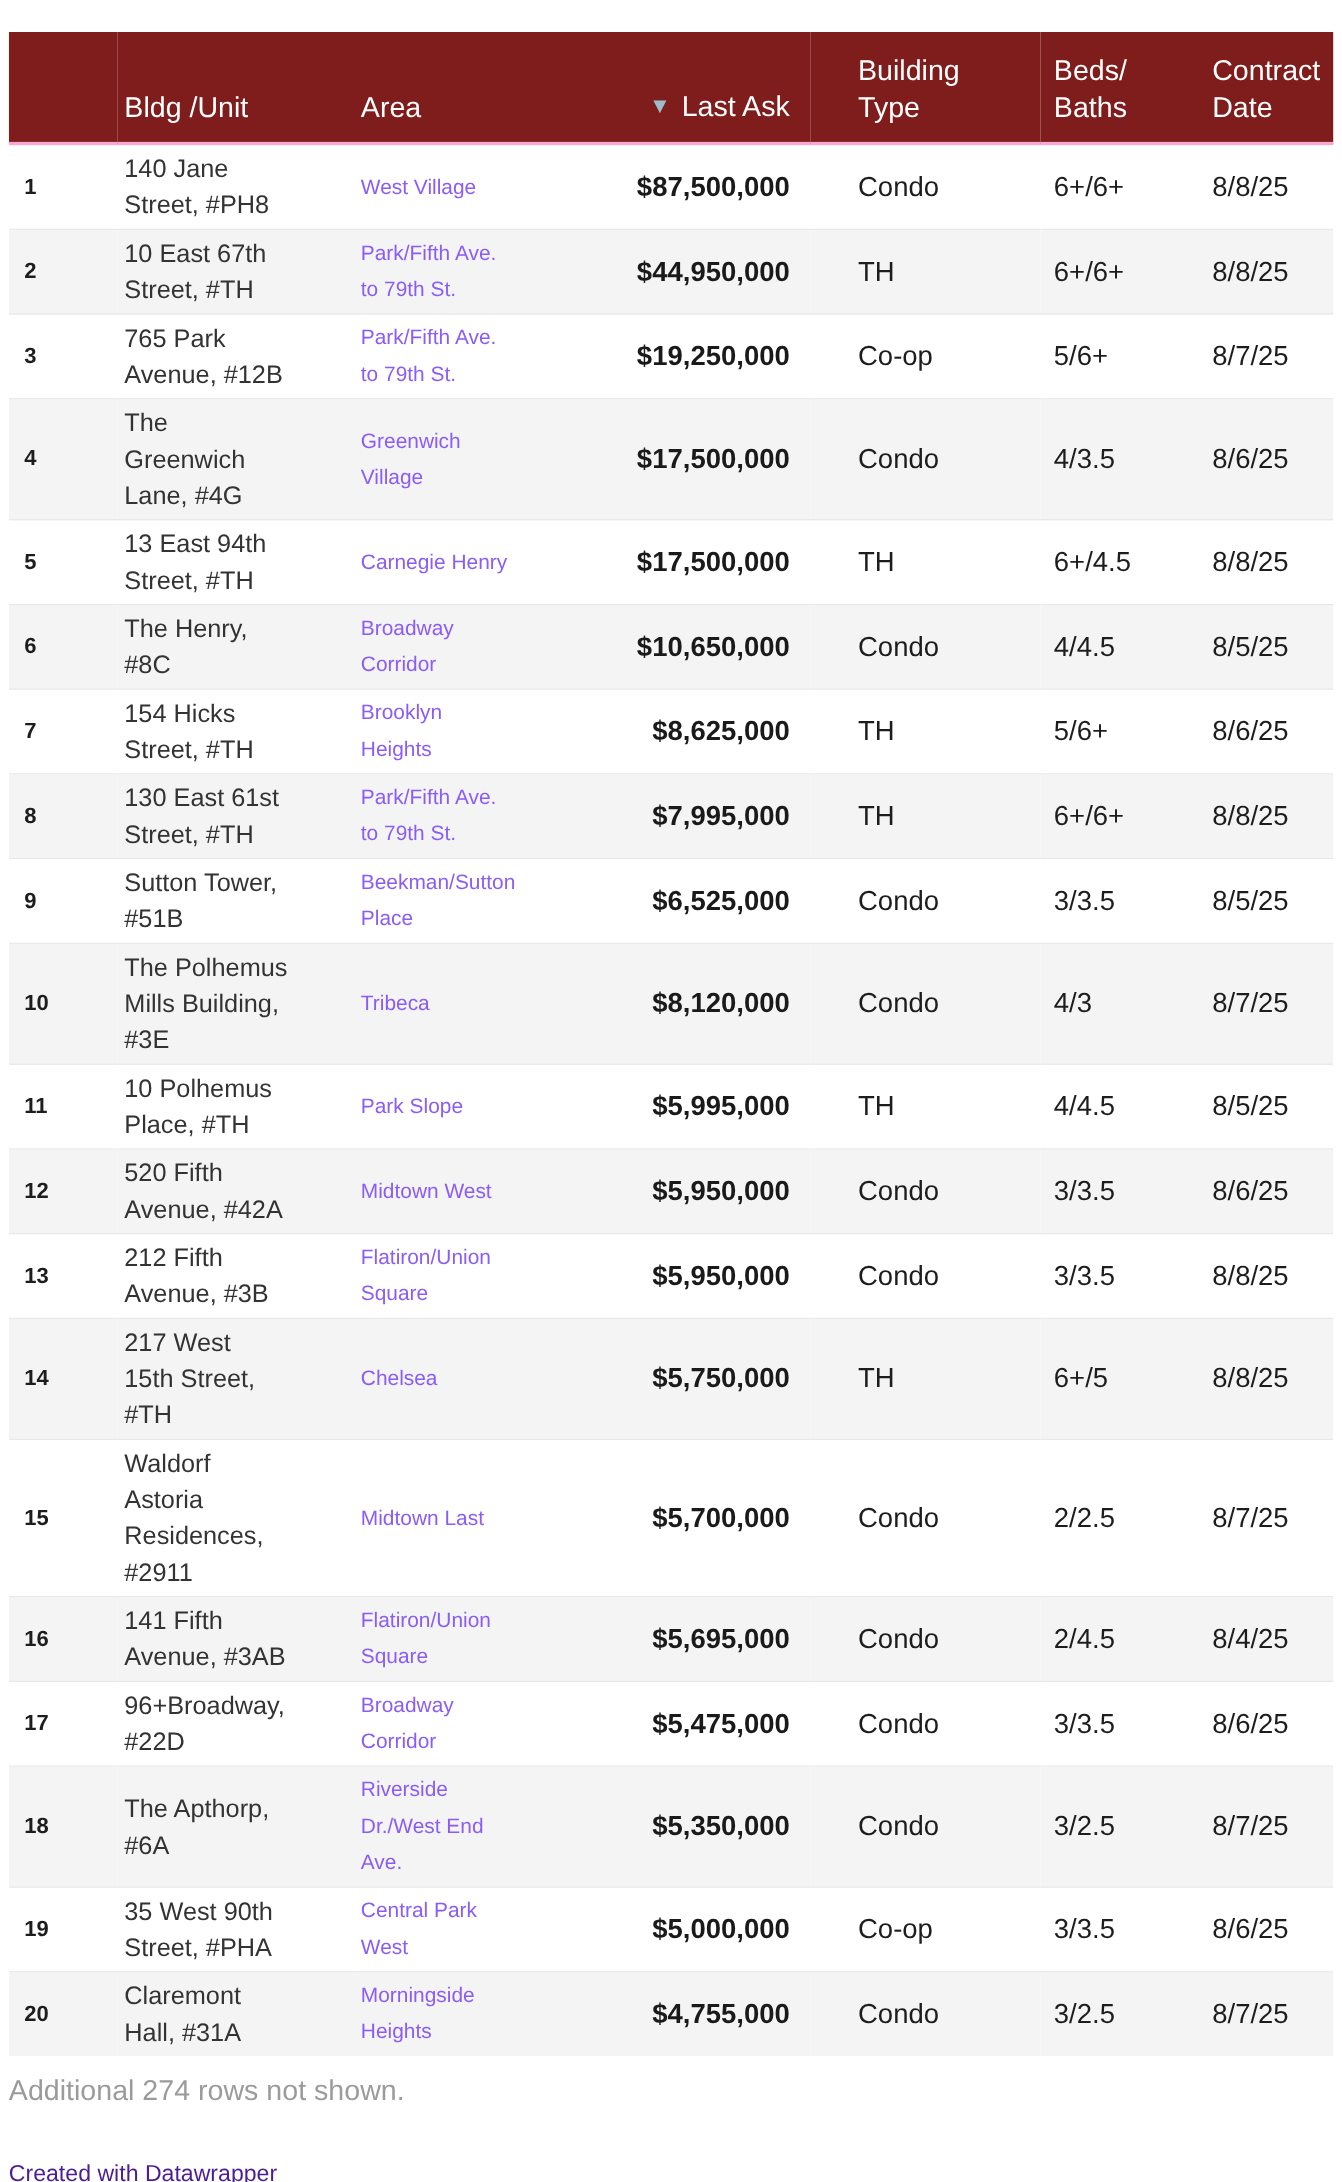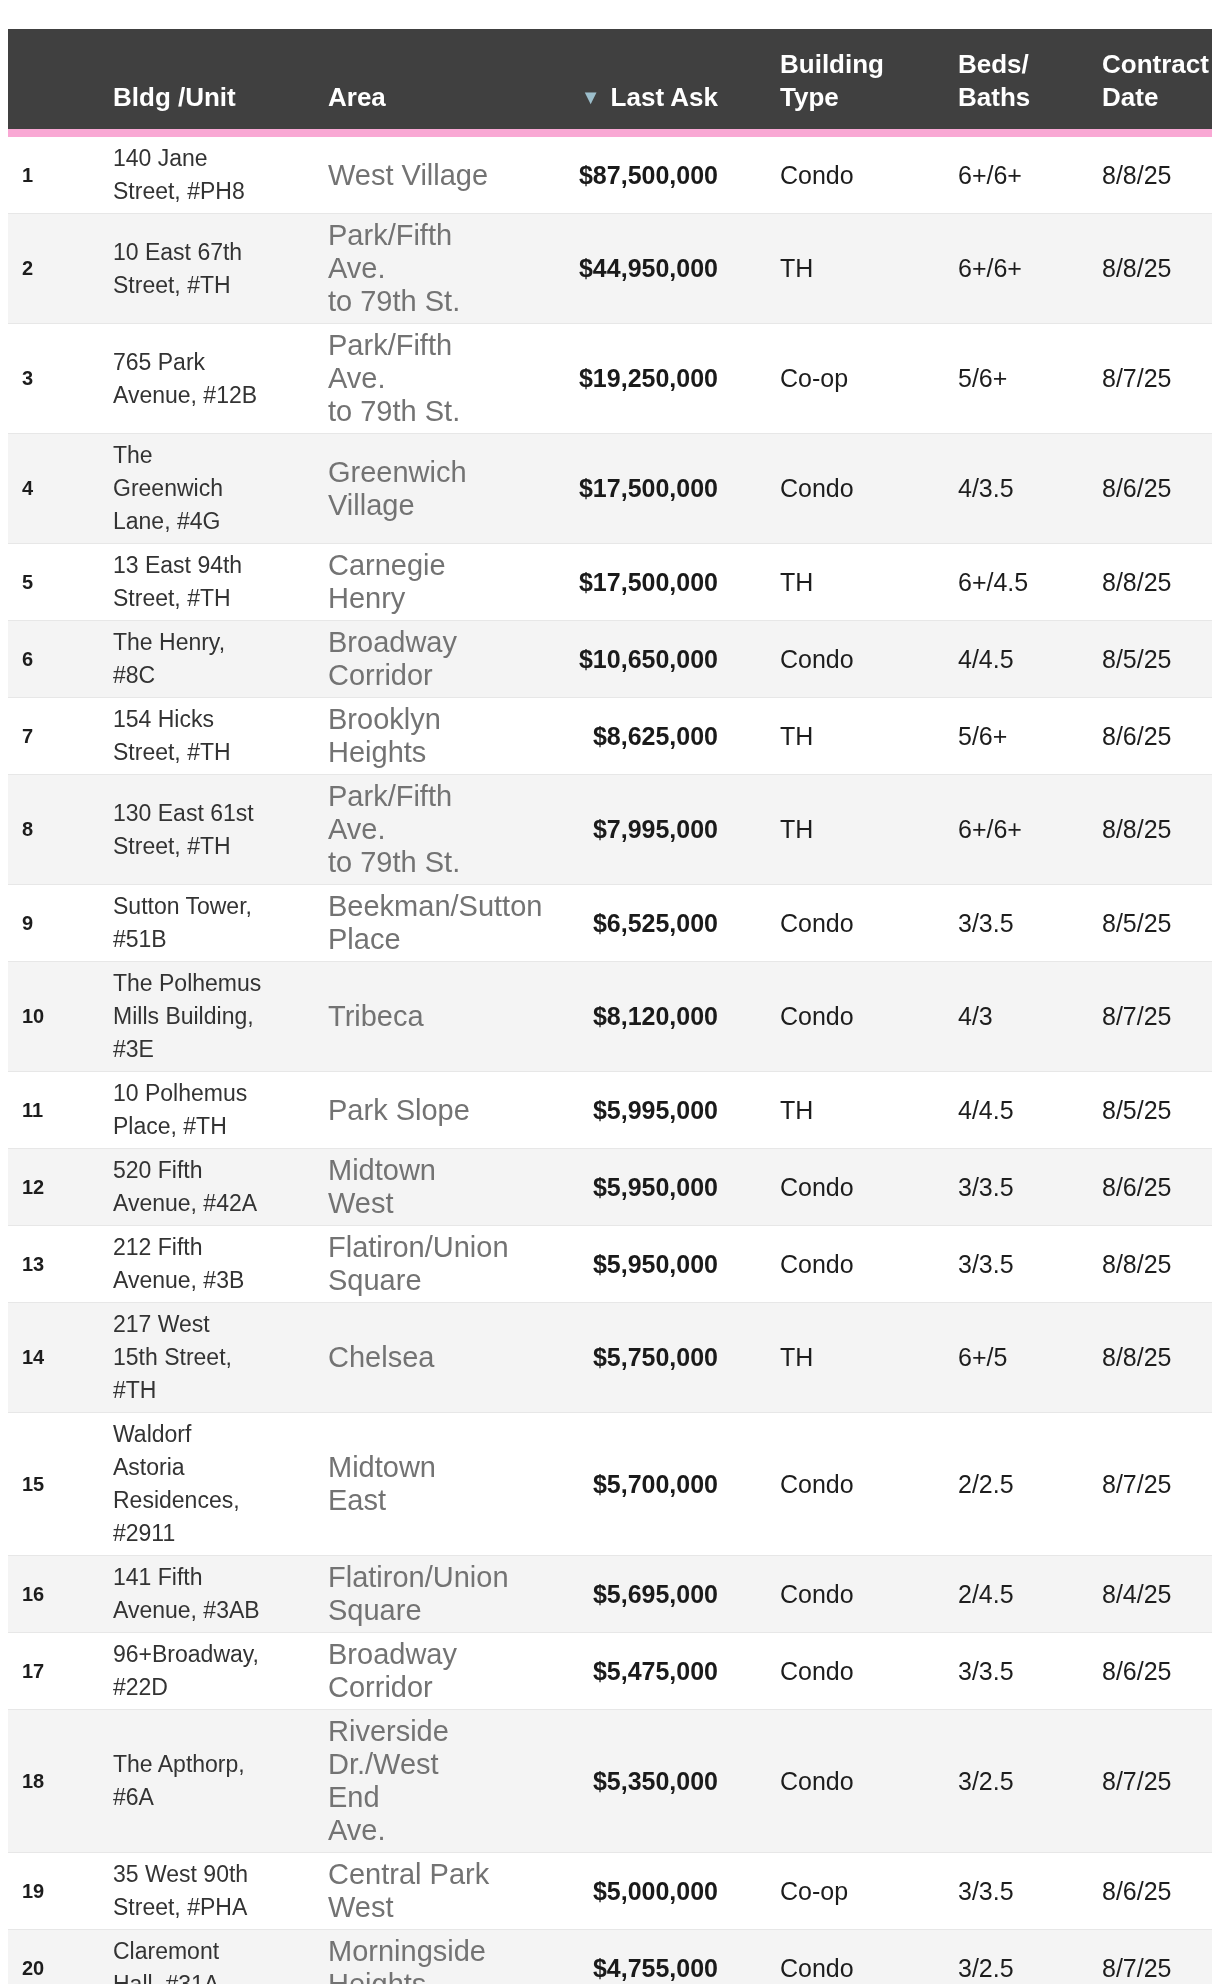--- a/index.html
+++ b/index.html
@@ -15,30 +15,30 @@
   .table-wrap {
     width: 1204px;
     overflow: hidden;
   }
   table {
     border-collapse: collapse;
     table-layout: fixed;
     width: 1240px;
   }
   thead th {
-    background: #404040;
+    background: #7f1d1d;
     color: #ffffff;
-    font-weight: bold;
+    font-weight: normal;
     font-size: 26px;
     line-height: 33px;
     text-align: left;
     vertical-align: bottom;
     padding: 19px 0 15px 0;
     white-space: pre-line;
-    border-bottom: 8px solid #f9a8d4;
+    border-bottom: 3px solid #f9a8d4;
     cursor: pointer;
   }
   td {
     font-size: 25px;
     line-height: 33px;
     color: #1d1d1d;
     vertical-align: middle;
     padding: 5px 0;
     white-space: pre-line;
     border-top: 1px solid #e7e7e7;
@@ -49,21 +49,21 @@
   .c-num   { width: 99px;  padding-left: 14px; }
   .c-bldg  { width: 213px; padding-left: 6px;  }
   .c-area  { width: 170px; padding-left: 8px;  }
   .c-price { width: 247px; padding-right: 19px; text-align: right; }
   .c-type  { width: 209px; padding-left: 43px; }
   .c-beds  { width: 144px; padding-left: 12px; }
   .c-date  { width: 158px; padding-left: 12px; }
 
   td.c-num  { font-size: 20px; font-weight: bold; }
   td.c-bldg { font-size: 23px; color: #333333; }
-  td.c-area { font-size: 29px; color: #737373; }
+  td.c-area { font-size: 19px; color: #8b5cf6; }
   td.c-price{ font-weight: bold; color: #1a1a1a; }
 
   th.c-price { white-space: nowrap; }
   .sort-icon {
     color: #9cbecb;
     font-size: 20px;
     margin-right: 10px;
     display: inline-block;
     vertical-align: 2px;
   }
@@ -261,21 +261,21 @@
     <td class="c-type">TH</td>
     <td class="c-beds">6+/5</td>
     <td class="c-date">8/8/25</td>
   </tr>
           <tr>
     <td class="c-num">15</td>
     <td class="c-bldg">Waldorf
 Astoria
 Residences,
 #2911</td>
-    <td class="c-area">Midtown East</td>
+    <td class="c-area">Midtown Last</td>
     <td class="c-price">$5,700,000</td>
     <td class="c-type">Condo</td>
     <td class="c-beds">2/2.5</td>
     <td class="c-date">8/7/25</td>
   </tr>
           <tr>
     <td class="c-num">16</td>
     <td class="c-bldg">141 Fifth
 Avenue, #3AB</td>
     <td class="c-area">Flatiron/Union

